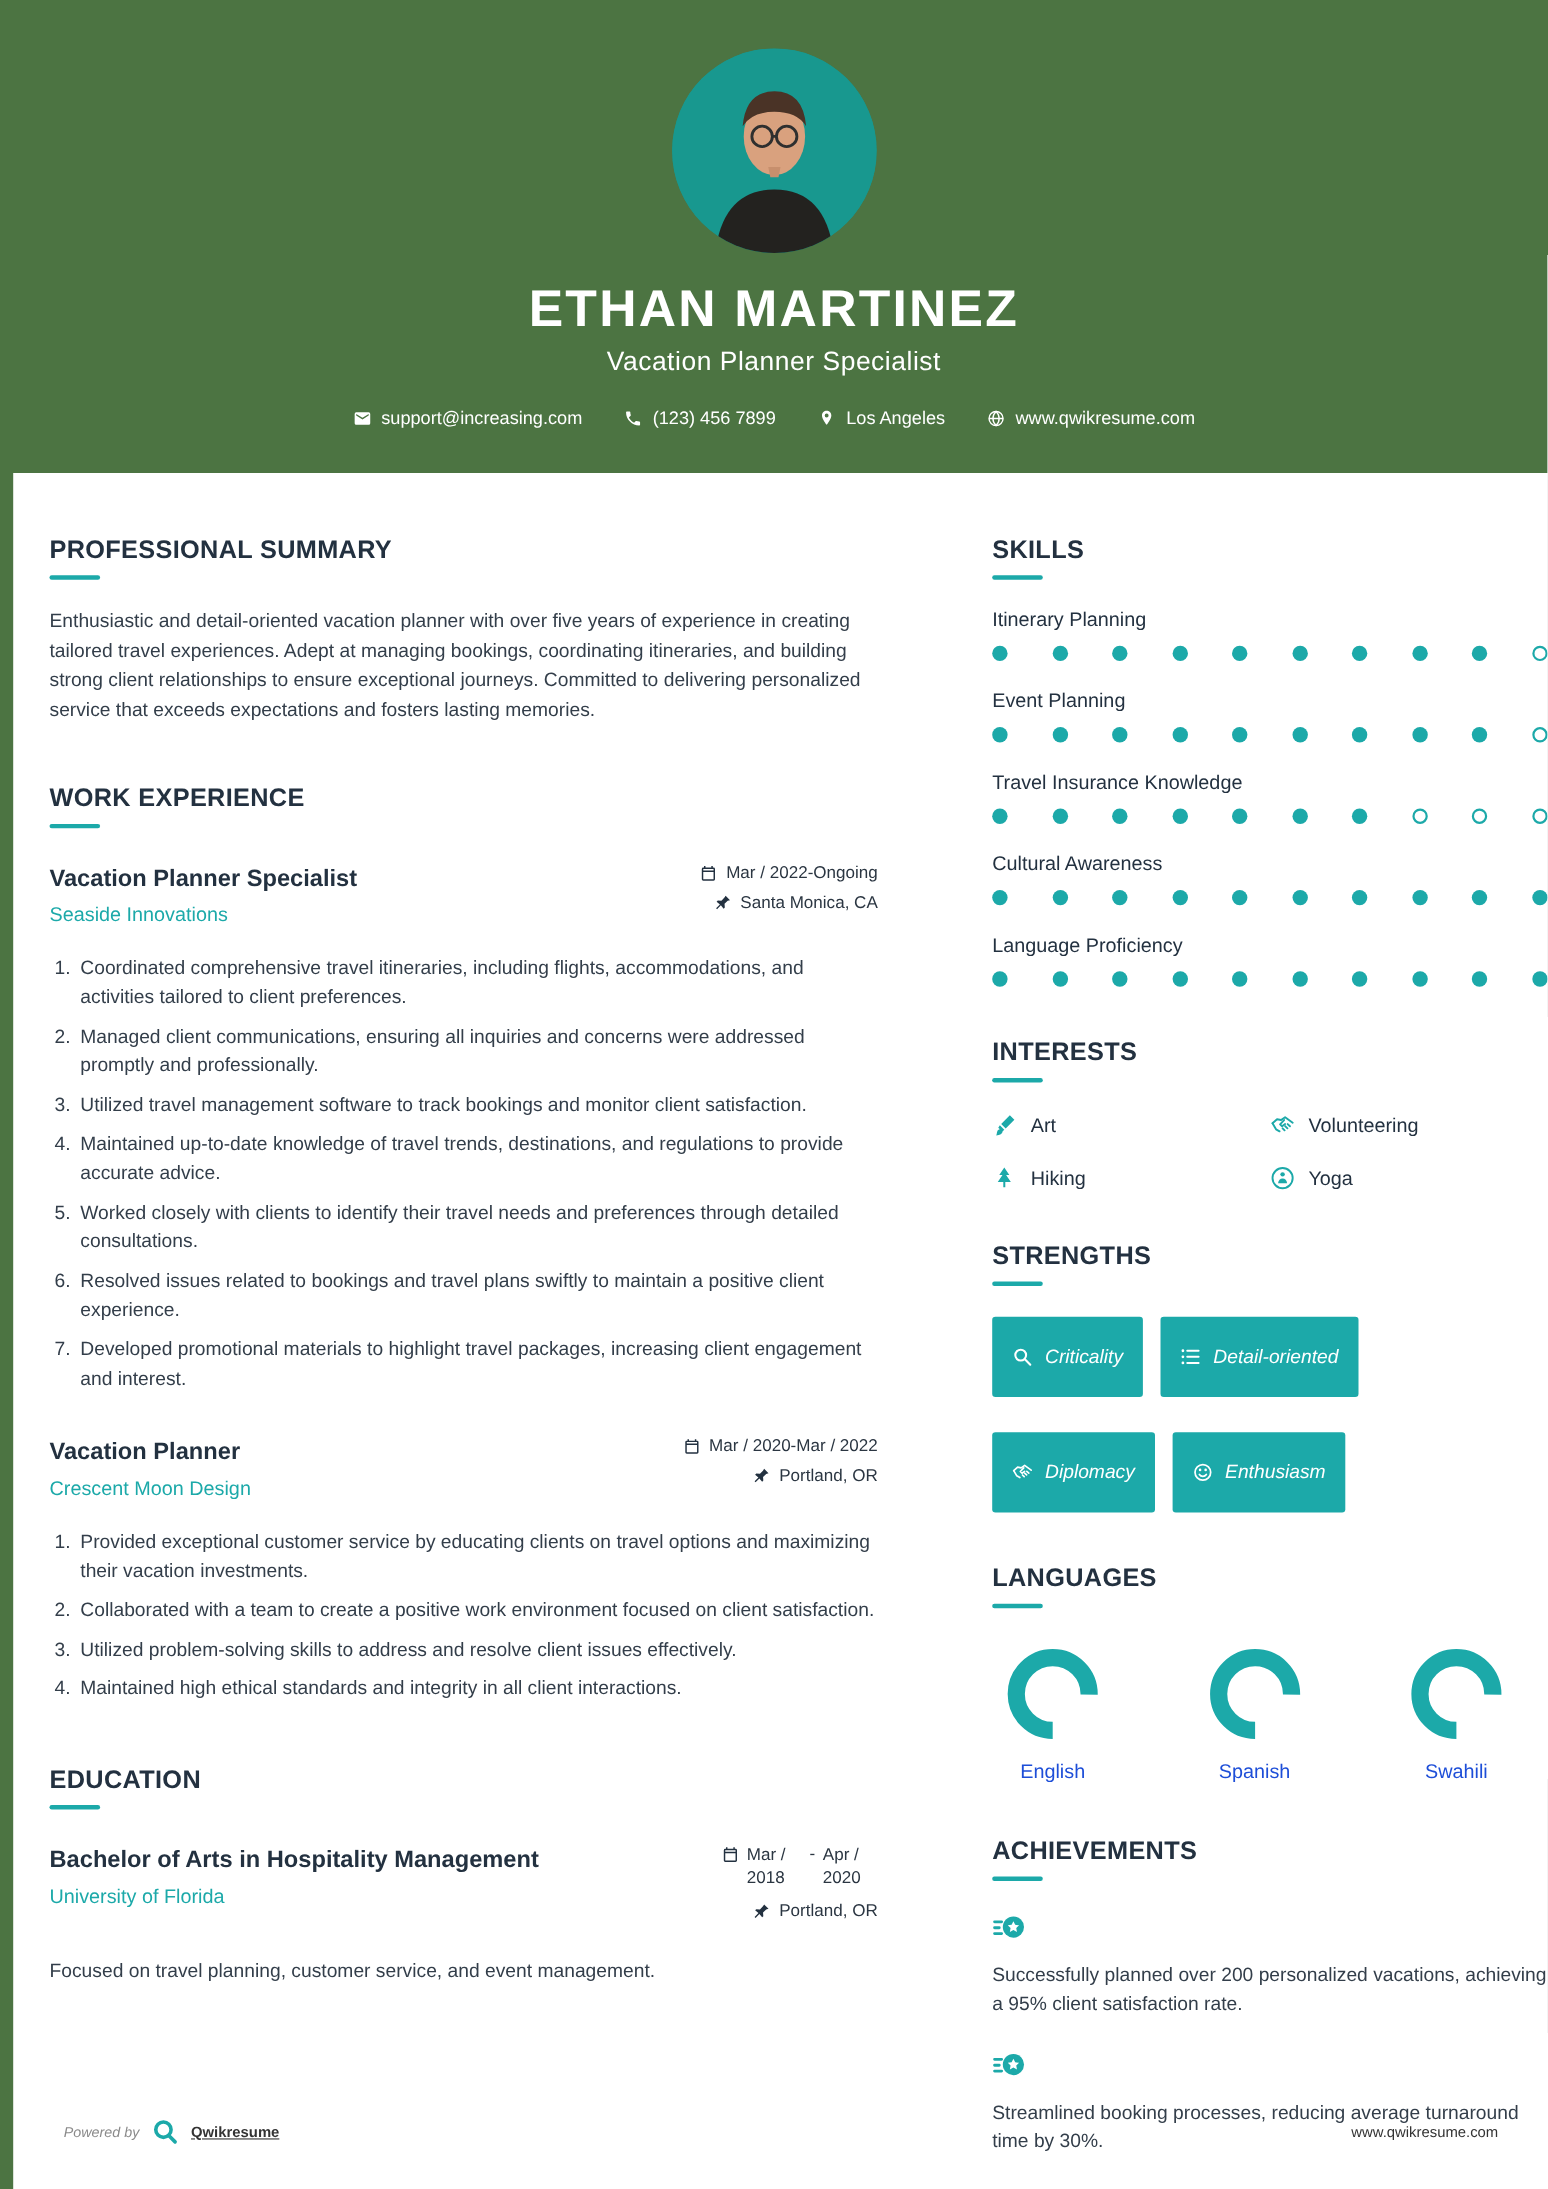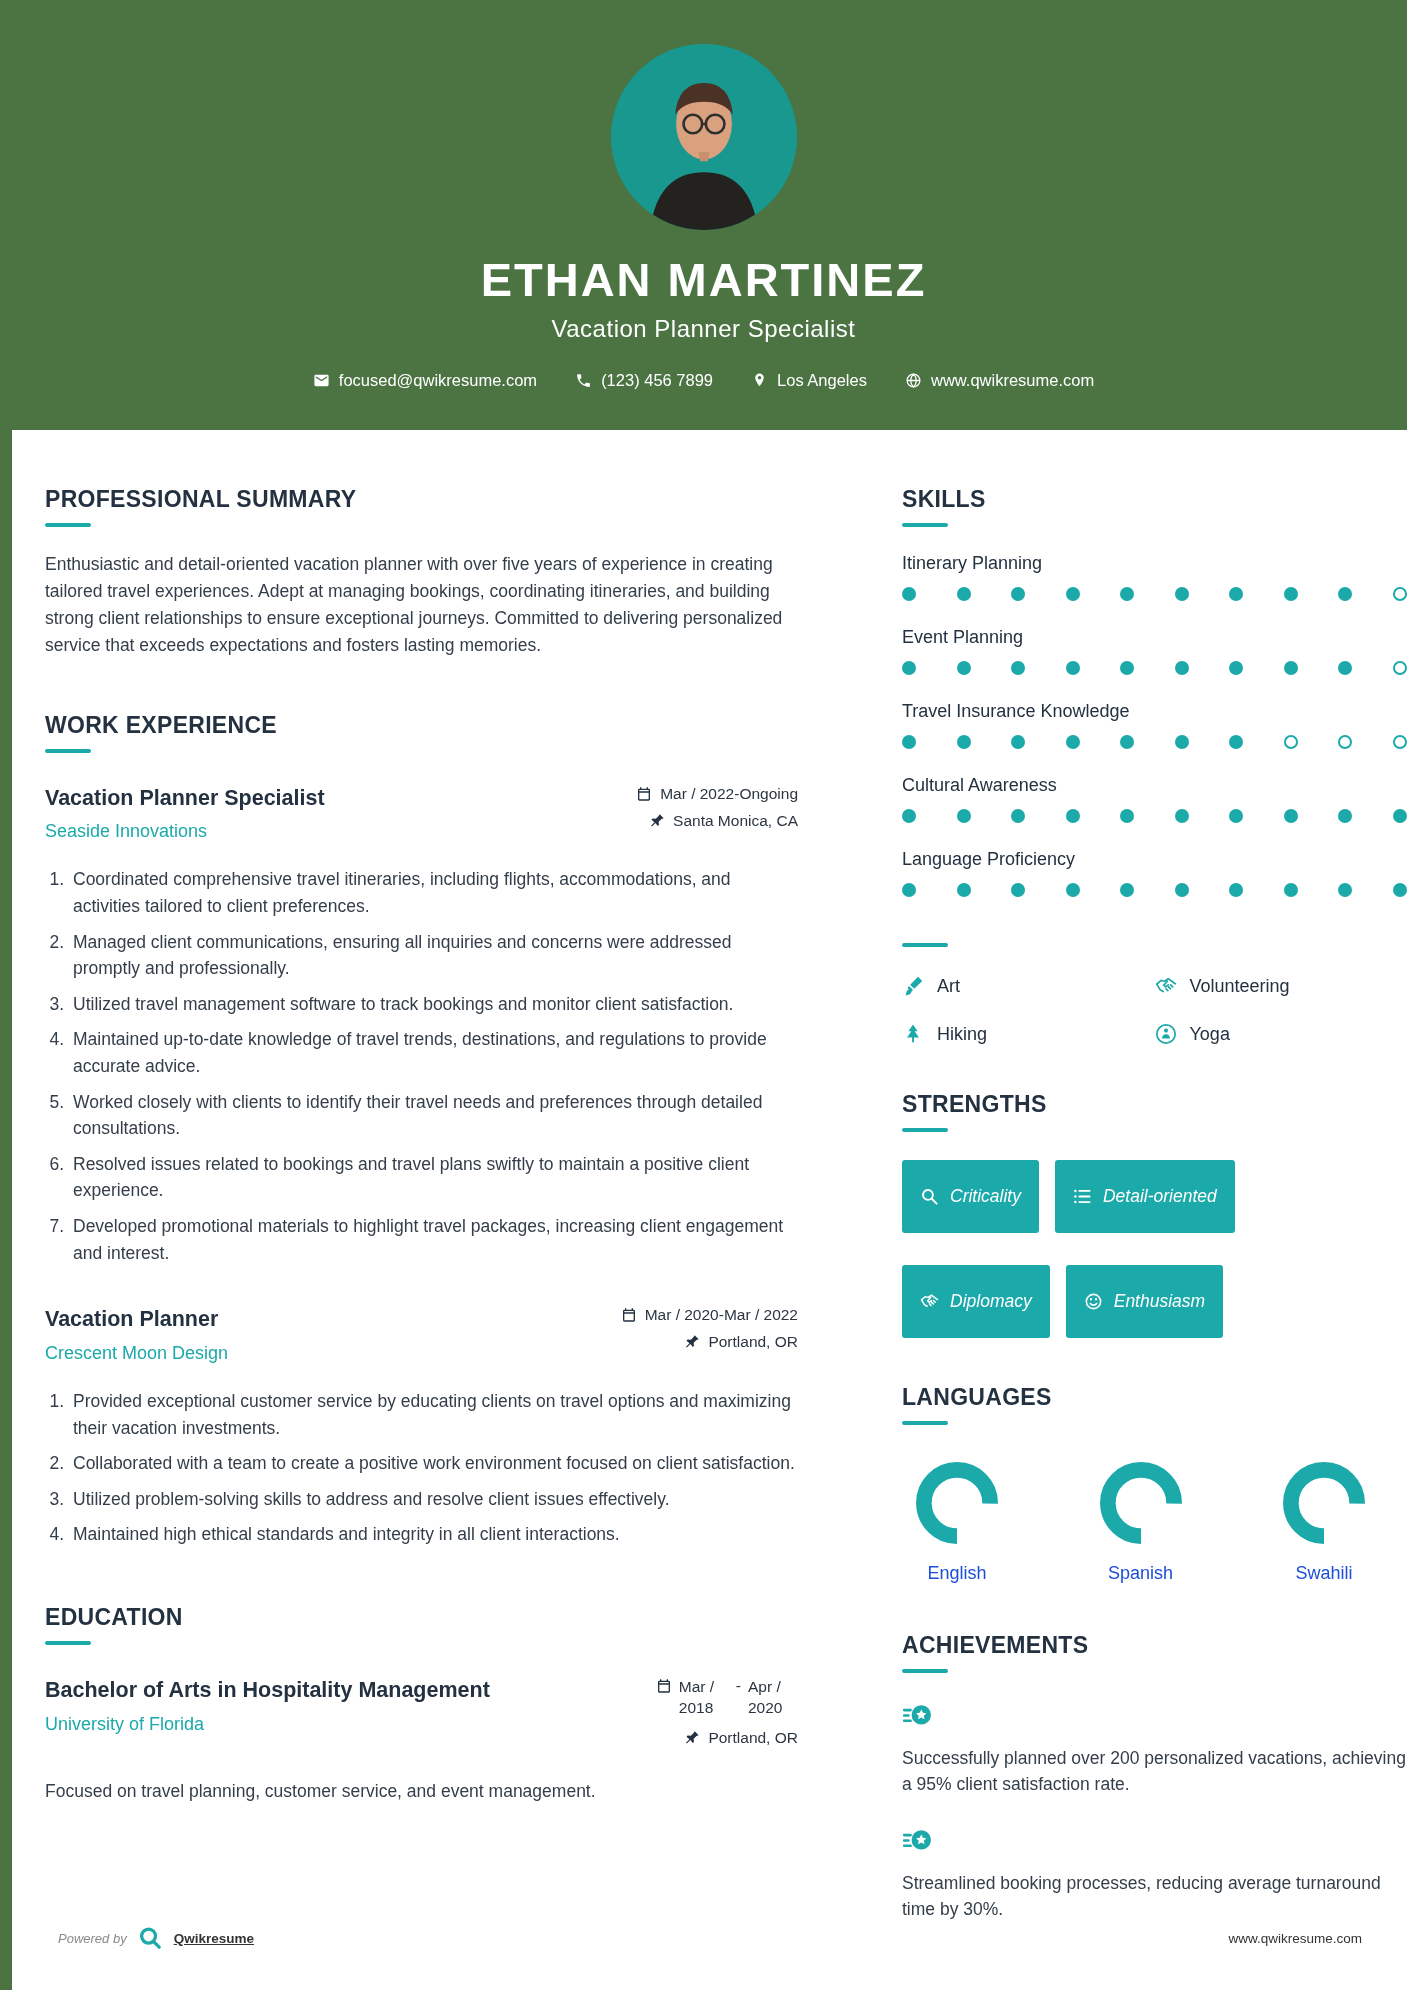--- a/index.html
+++ b/index.html
@@ -106,21 +106,21 @@
         <path d="M21 100 q4-31 29-31 q25 0 29 31 z" fill="#23221f"></path>
       </svg>
     </div>
     <div class="name">ETHAN MARTINEZ</div>
     <div class="subtitle">Vacation Planner Specialist</div>
     <div class="contacts">
       <div class="contact">
         <svg viewBox="0 0 24 24">
             <path fill="#fff" d="M20 4H4a2 2 0 0 0-2 2v12a2 2 0 0 0 2 2h16a2 2 0 0 0 2-2V6a2 2 0 0 0-2-2zm0 4.2-8 5-8-5V6l8 5 8-5v2.2z"></path>
           </svg>
-        <span>focused@qwikresume.com</span>
+        <span>support@increasing.com</span>
       </div>
       <div class="contact">
         <svg viewBox="0 0 24 24">
             <path fill="#fff" d="M6.6 10.8c1.5 2.9 3.8 5.2 6.7 6.7l2.2-2.2c.3-.3.7-.4 1-.2 1.1.4 2.3.6 3.5.6.6 0 1 .4 1 1V20c0 .6-.4 1-1 1C10.6 21 3 13.4 3 4c0-.6.4-1 1-1h3.5c.6 0 1 .4 1 1 0 1.2.2 2.4.6 3.5.1.3 0 .7-.2 1l-2.3 2.3z"></path>
           </svg>
         <span>(123) 456 7899</span>
       </div>
       <div class="contact">
         <svg viewBox="0 0 24 24">
             <path fill="#fff" d="M12 2C8.7 2 6 4.7 6 8c0 4.5 6 12 6 12s6-7.5 6-12c0-3.3-2.7-6-6-6zm0 8.5A2.5 2.5 0 1 1 12 5.5a2.5 2.5 0 0 1 0 5z"></path>
@@ -324,20 +324,21 @@
               <span class="dot"></span>
               <span class="dot"></span>
               <span class="dot"></span>
               <span class="dot"></span>
               <span class="dot"></span>
             </div>
         </div>
       </div>
 
       <div class="int-section">
+        <h2 class="section-h">INTERESTS</h2>
         <div class="accent"></div>
         <div class="interests-grid">
           <div class="interest">
             <svg viewBox="0 0 24 24">
                 <path fill="#1CA9A9" d="M17.5 2 22 6.5l-8.6 8.6-4.5-4.5L17.5 2zM7.6 12l4.4 4.4-1.6 1.6c-.3 2.5-2.6 4-6.4 4 .6-1 .5-2.4 1-3.9.4-1.2 1.3-1.9 2.6-2.1l-1.6-1.6L7.6 12z"></path>
               </svg>
             <span>Art</span>
           </div>
           <div class="interest">
             <svg viewBox="0 0 24 24">

